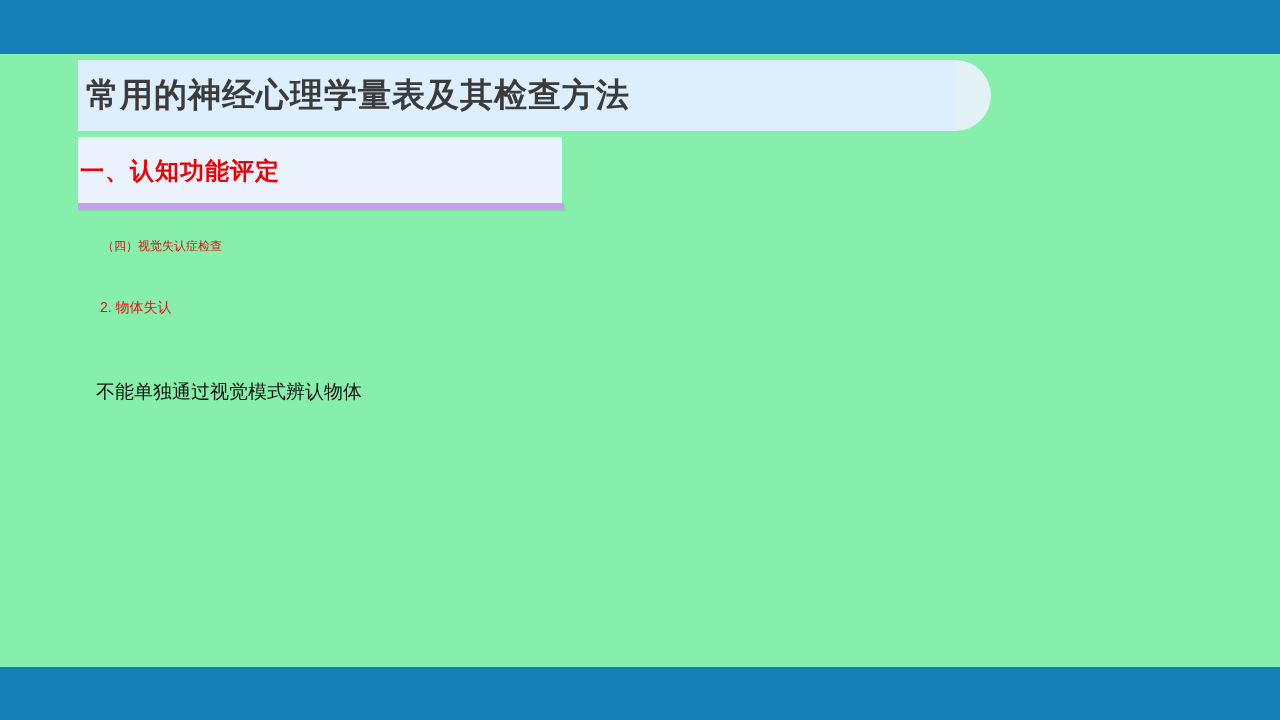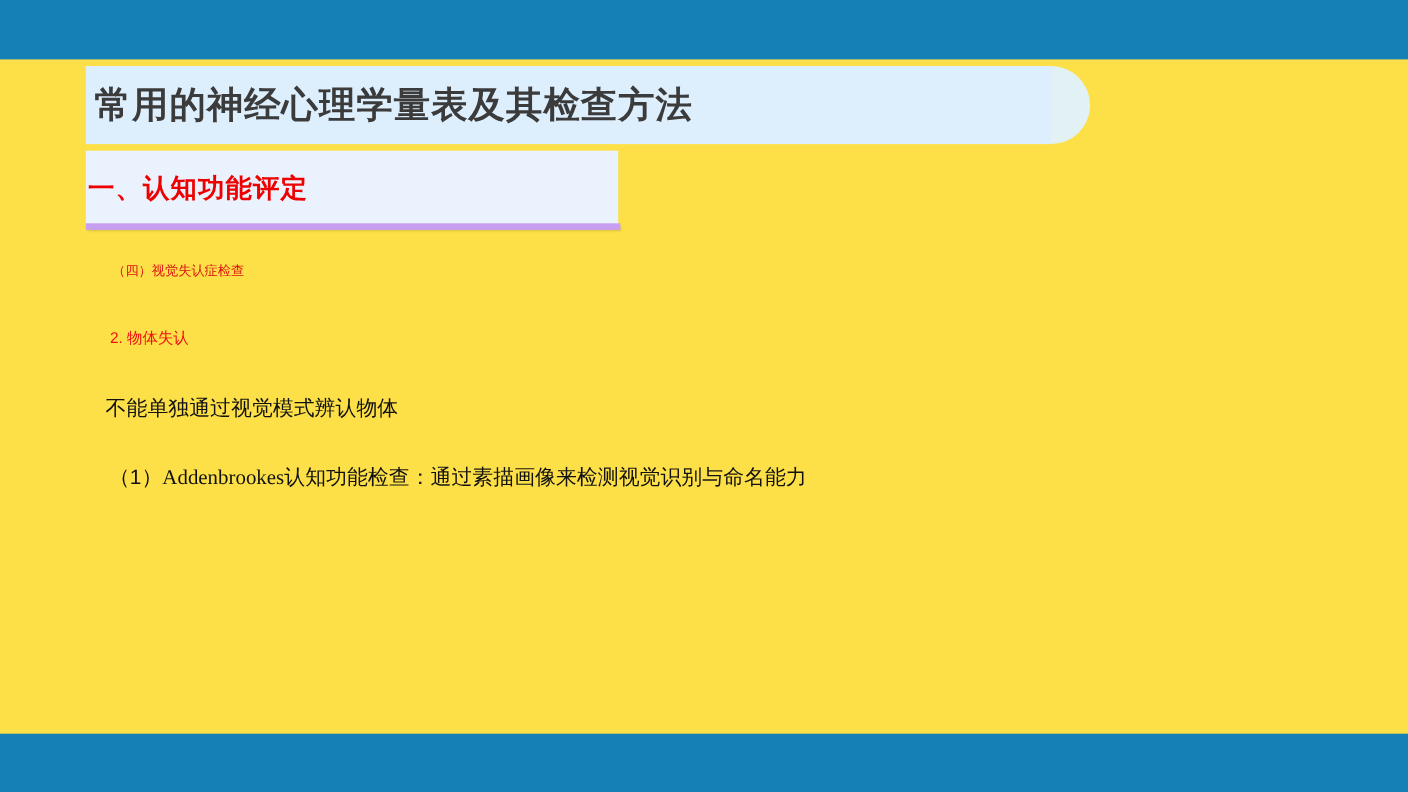--- a/index.html
+++ b/index.html
@@ -9,21 +9,21 @@
     height: 720px;
     overflow: hidden;
     background: #ffffff;
     font-family: "Liberation Sans", "DejaVu Sans", sans-serif;
   }
 
   .slide {
     position: relative;
     width: 1280px;
     height: 720px;
-    background: #fde047;
+    background: #86efac;
   }
 
   
   .band-top {
     position: absolute;
     left: 0; top: 0;
     width: 1280px; height: 54px;
     background: #1480b5;
   }
   .band-bottom {
@@ -111,21 +111,21 @@
     line-height: 1;
     margin-top: 48px;
     margin-left: 4px;
   }
 
   .plain-line {
     font-size: 19px;
     color: #111111;
     white-space: nowrap;
     line-height: 1;
-    margin-top: 48px;
+    margin-top: 68px;
   }
 
   .num-list {
     margin-top: 44px;
     list-style: none;
   }
   .num-list li {
     font-size: 19px;
     color: #111111;
     white-space: nowrap;
@@ -155,20 +155,19 @@
 
   <div class="body-block">
 
     <div class="sub-head">（四）视觉失认症检查</div>
 
     <div class="item-head">2. 物体失认</div>
 
     <div class="plain-line">不能单独通过视觉模式辨认物体</div>
 
     <ul class="num-list">
-      <li><span>（1）</span><span class="serif-word">Addenbrookes</span><span>认知功能检查：通过素描画像来检测视觉识别与命名能力</span></li>
     </ul>
 
   </div>
 
   <div class="band-bottom"></div>
 
 </div>
 
 </body></html>

